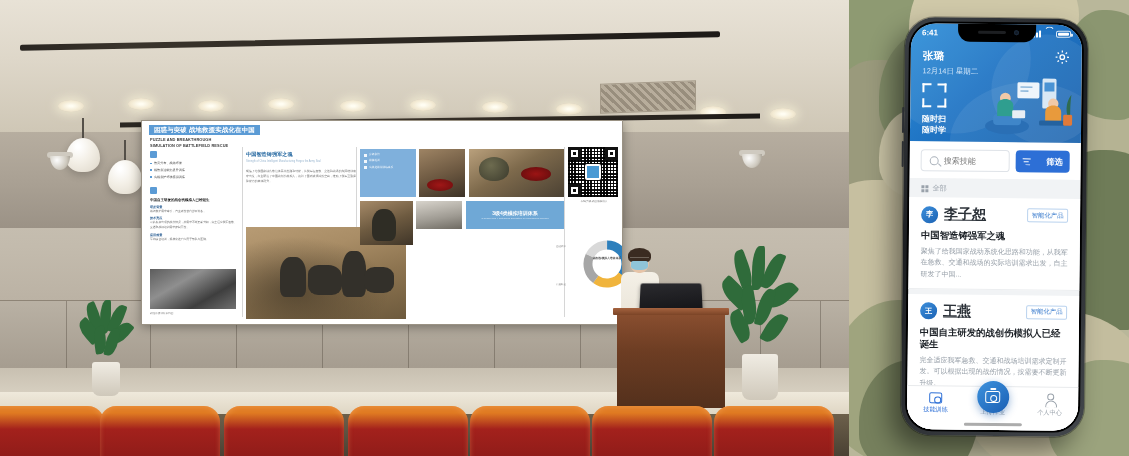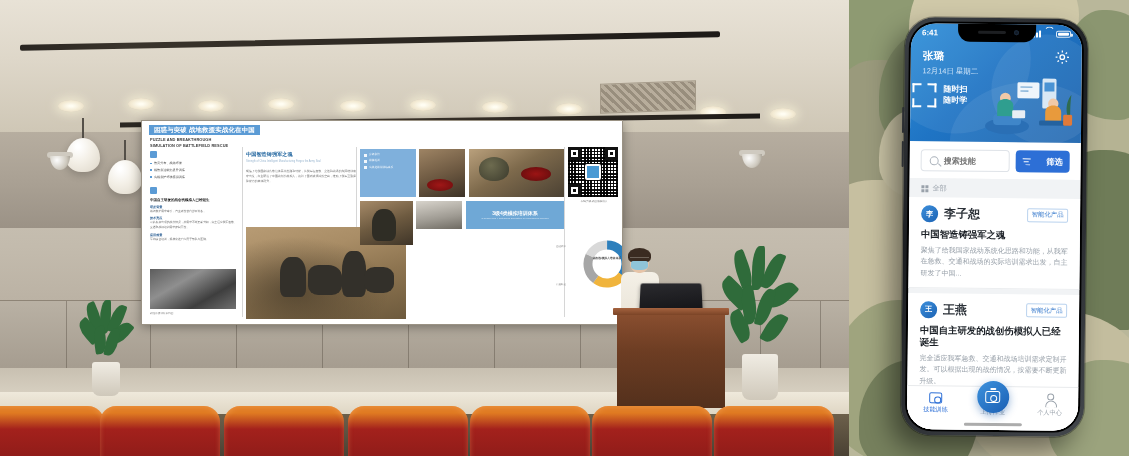--- a/index.html
+++ b/index.html
@@ -210,40 +210,40 @@
           background:rgba(255,255,255,.85); border-radius:0 1px 1px 0; }
 
   .hero { position:relative; height:118px;
           background:linear-gradient(135deg,#2f8fd8 0%,#1f74c4 45%,#1a62ad 100%);
           overflow:hidden; }
   .hero .wave { position:absolute; border-radius:50%; background:rgba(255,255,255,.07); }
   .hero-inner { position:absolute; left:0; right:0; top:19px; padding:7px 12px 0; }
   .hero .uname { color:#fff; font-size:10.5px; font-weight:bold; letter-spacing:.5px; }
   .hero .udate { color:#d5e8fa; font-size:7.4px; margin-top:3px; }
   .gear { position:absolute; right:11px; top:24px; width:17px; height:17px; }
-  .scanrow { position:absolute; left:2px; top:60px; display:flex; align-items:center; gap:7px; }
+  .scanrow { position:absolute; left:12px; top:60px; display:flex; align-items:center; gap:7px;flex-direction:column; }
   .scanbox { width:24px; height:24px; position:relative; }
   .scanbox span { position:absolute; width:9px; height:9px; border:2px solid #fff; }
   .scanbox .tl { left:0; top:0; border-right:none; border-bottom:none; }
   .scanbox .tr { right:0; top:0; border-left:none; border-bottom:none; }
   .scanbox .bl { left:0; bottom:0; border-right:none; border-top:none; }
   .scanbox .br { right:0; bottom:0; border-left:none; border-top:none; }
   .scantxt { color:#fff; font-size:8px; font-weight:bold; line-height:1.35; }
   .illus { position:absolute; right:6px; bottom:4px; width:92px; height:62px; }
 
   .searchrow { display:flex; align-items:center; gap:6px; padding:8px 11px 7px;
                background:#fff; }
   .searchbox { flex:1; height:22px; background:#fff; border:1px solid #dfe3e8;
                border-radius:4px; display:flex; align-items:center; gap:5px; padding:0 8px; }
   .searchbox .mag { width:9px; height:9px; border:1.4px solid #aab2bb; border-radius:50%;
                     position:relative; flex:0 0 auto; }
   .searchbox .mag::after { content:""; position:absolute; right:-3.5px; bottom:-2px;
                     width:4px; height:1.4px; background:#aab2bb; transform:rotate(45deg); }
   .searchbox input { border:none; outline:none; font-size:8px; color:#9aa2ab;
-                     font-family:inherit; width:100%; background:transparent;font-weight:bold; }
+                     font-family:inherit; width:100%; background:transparent; }
   .filterbtn { height:22px; background:#2d6fd6; color:#fff; border-radius:4px;
                display:flex; align-items:center; gap:16px; padding:0 7px;
                font-size:8.2px; font-weight:bold; cursor:pointer; }
   .filterbtn .fi { width:8px; height:8px; position:relative; }
   .filterbtn .fi::before { content:""; position:absolute; left:0; top:1px; width:8px; height:1.4px; background:#fff; }
   .filterbtn .fi::after { content:""; position:absolute; left:1.6px; top:4px; width:4.8px; height:1.4px; background:#fff;
                           box-shadow:1.6px 3px 0 -0.2px #fff; }
 
   .seclabel { padding:5px 12px 4px; background:#f1f3f5; color:#9aa2ab; font-size:7.2px;
               display:flex; align-items:center; gap:4px; }
@@ -255,21 +255,21 @@
                 linear-gradient(#9aa2ab,#9aa2ab) 4px 4px/3px 3px no-repeat; }
 
   .cardlist { background:#f1f3f5; }
   .card { background:#fff; padding:8px 12px 9px; border-bottom:1px solid #eceef0;
           margin-bottom:5px; cursor:pointer; }
   .cardhead { display:flex; align-items:center; gap:6px; }
   .avatar { width:17px; height:17px; border-radius:50%;
             background:linear-gradient(140deg,#3d8fdb,#1c63b4); color:#fff;
             font-size:7.2px; display:flex; align-items:center; justify-content:center;
             font-weight:bold; flex:0 0 auto; }
-  .author { font-size:12px; color:#2c3239; font-weight:bold; }
+  .author { font-size:14px; color:#2c3239; font-weight:bold;text-decoration:underline; }
   .tag { margin-left:auto; font-size:6.4px; color:#3a7ccd; border:1px solid #b9d2ee;
          border-radius:2px; padding:1.5px 3.5px; }
   .ctitle { font-size:9.4px; font-weight:bold; color:#1b2026; margin-top:6px; line-height:1.3; }
   .cdesc { font-size:7px; color:#98a0a9; line-height:1.6; margin-top:4px; }
 
   .tabbar { position:absolute; left:0; bottom:0; width:100%; height:44px;
             background:#fff; border-top:1px solid #e8eaec;
             display:flex; align-items:flex-start; padding-top:6px; }
   .tab { flex:1; display:flex; flex-direction:column; align-items:center; gap:2px;
          cursor:pointer; }

